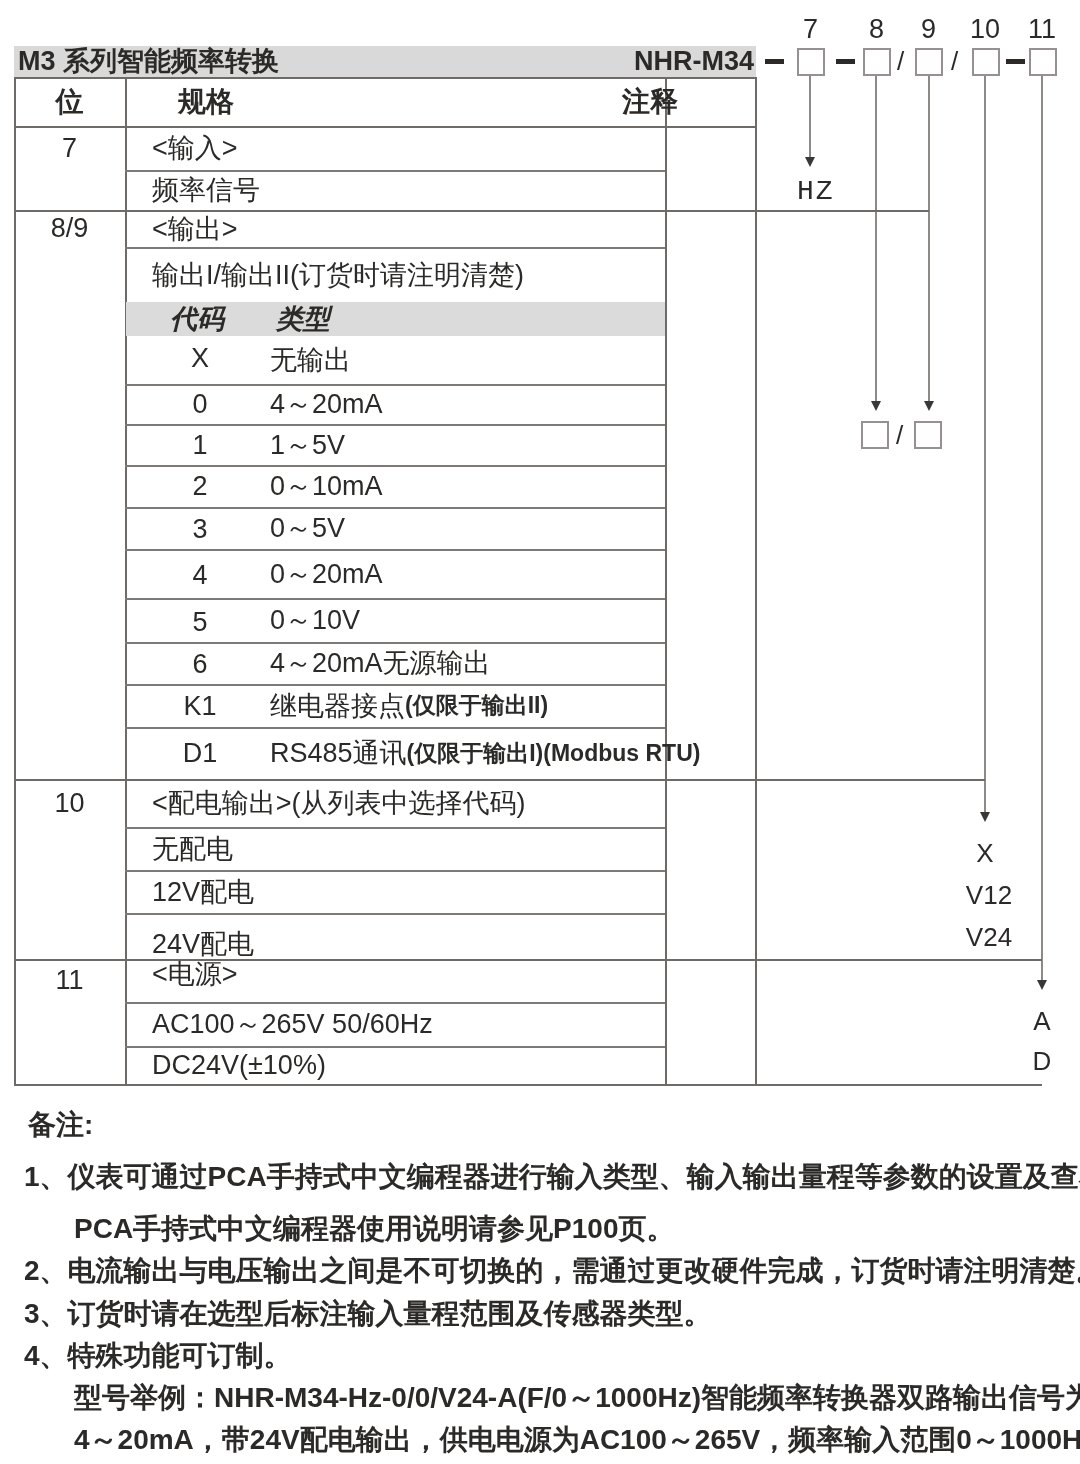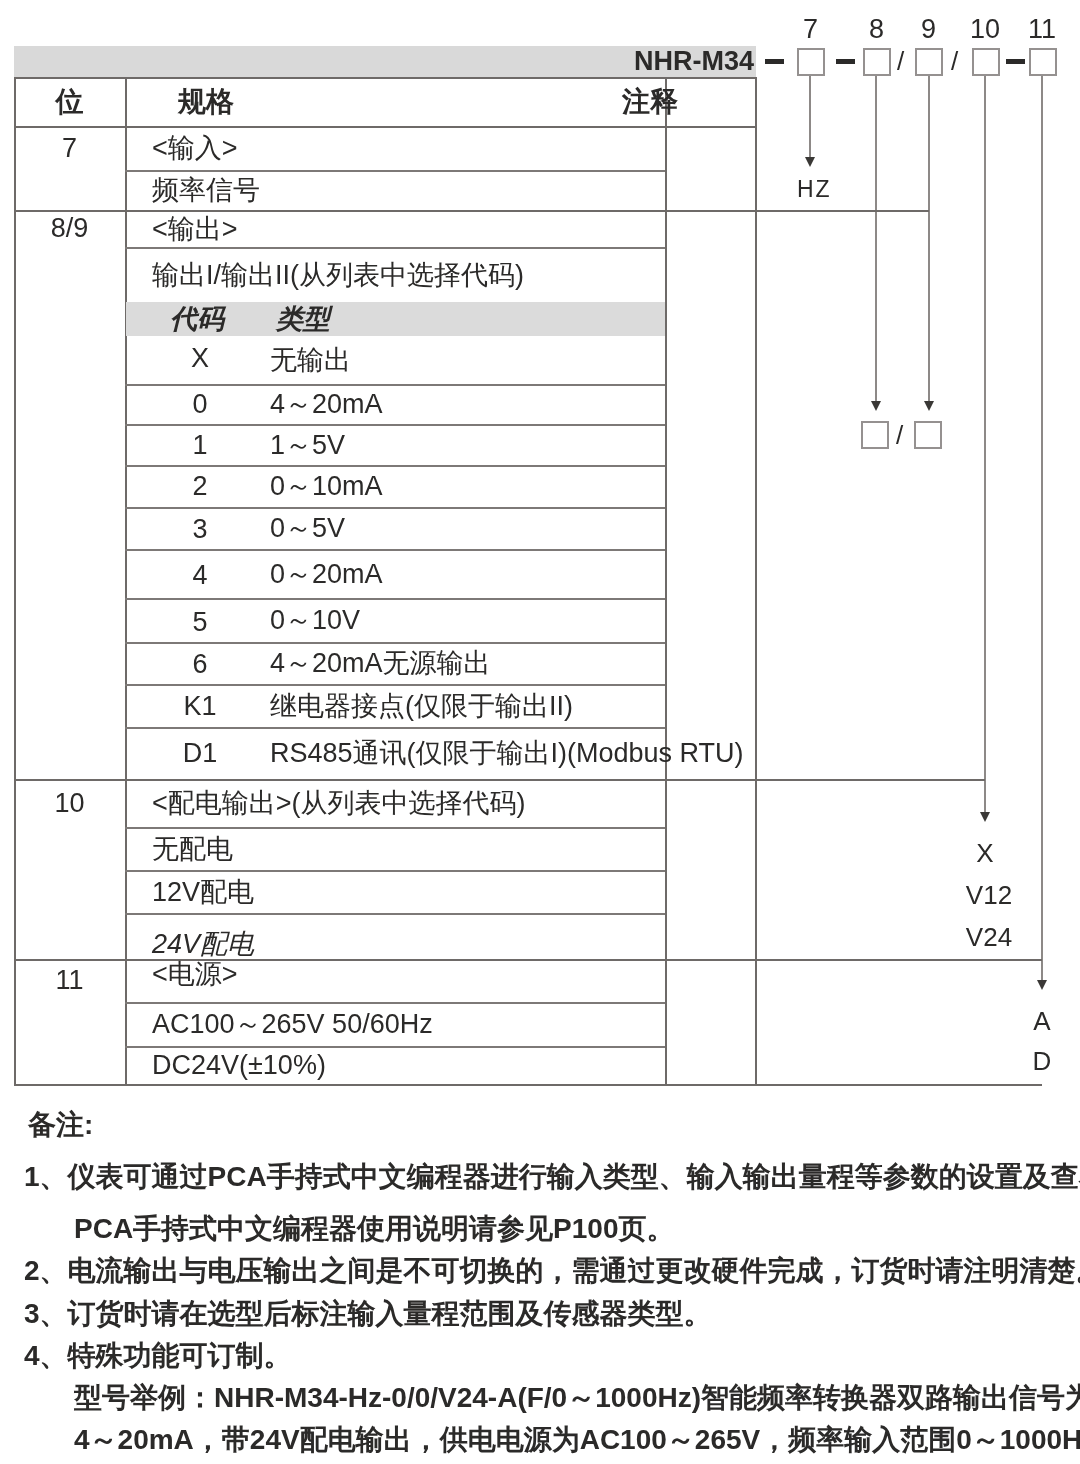--- a/index.html
+++ b/index.html
@@ -11,43 +11,44 @@
   .bar-model{position:absolute;right:2px;top:0;line-height:31px;font-size:27px;font-weight:bold;}
   
   .digit{position:absolute;top:14px;height:30px;line-height:30px;font-size:27px;text-align:center;}
   .cbox{position:absolute;top:48px;width:24px;height:24px;border:2px solid #959190;background:#fff;}
   .dash{position:absolute;top:59px;width:19px;height:5px;background:#2b2a29;}
   .slash{position:absolute;top:46px;font-size:26px;line-height:30px;}
   
   .vline{position:absolute;width:2px;background:#8d8987;}
   .arr{position:absolute;width:0;height:0;border-left:5px solid transparent;border-right:5px solid transparent;border-top:10px solid #3a3836;}
   .ann{position:absolute;font-size:26px;text-align:center;}
-  .hz{position:absolute;font-size:23px;letter-spacing:2px;font-family:Liberation Sans, sans-serif;}
+  .hz{position:absolute;font-size:28px;letter-spacing:2px;font-family:Liberation Mono, monospace;}
   
   .vl{position:absolute;width:2px;background:#6e6a68;}
   .hl{position:absolute;height:2px;background:#6e6a68;}
   .hls{position:absolute;height:1.5px;background:#7d7977;}
   .band{position:absolute;background:#dbdbdb;}
   
   .th{position:absolute;font-size:28px;font-weight:bold;}
   .pos{position:absolute;left:14px;width:111px;text-align:center;font-size:27px;}
   .spec{position:absolute;left:152px;font-size:27px;white-space:nowrap;display:flex;align-items:center;}
   .codecell{position:absolute;left:168px;width:64px;text-align:center;font-size:27px;display:block;}
   .typecell{position:absolute;left:270px;font-size:27px;white-space:nowrap;display:flex;align-items:center;}
-  .small{font-size:27px;}
+  .small{font-size:23px;font-weight:bold;}
   .bandlbl{position:absolute;font-size:27px;font-weight:bold;line-height:34px;font-style:italic;}
   
   .note{position:absolute;font-size:28px;font-weight:bold;white-space:nowrap;line-height:34px;}
 </style>
 </head>
 <body>
 
 <div class="page">
 
   <div class="bar">
+    <span class="bar-title">M3 系列智能频率转换</span>
     <span class="bar-model">NHR-M34</span>
   </div>
 
   <span class="digit" style="left:797px;width:27px;">7</span>
   <span class="digit" style="left:863px;width:27px;">8</span>
   <span class="digit" style="left:915px;width:27px;">9</span>
   <span class="digit" style="left:970px;width:30px;">10</span>
   <span class="digit" style="left:1027px;width:30px;">11</span>
 
   <div class="dash" style="left:765px;"></div>
@@ -114,21 +115,21 @@
   <span class="th" style="left:14px;top:77px;width:111px;text-align:center;line-height:49px;">位</span>
   <span class="th" style="left:178px;top:77px;line-height:49px;">规格</span>
   <span class="th" style="left:622px;top:77px;line-height:49px;">注释</span>
 
   <span class="pos" style="top:126px;line-height:44px;">7</span>
   <div class="spec" style="top:126px;height:44px;">&lt;输入&gt;</div>
   <div class="spec" style="top:170px;height:40px;">频率信号</div>
 
   <span class="pos" style="top:210px;line-height:37px;">8/9</span>
   <div class="spec" style="top:210px;height:37px;">&lt;输出&gt;</div>
-  <div class="spec" style="top:247px;height:55px;">输出I/输出II(从列表中选择代码)</div>
+  <div class="spec" style="top:247px;height:55px;">输出I/输出II(订货时请注明清楚)</div>
 
   <div class="band" style="left:126px;top:302px;width:539px;height:34px;"></div>
   <span class="bandlbl" style="left:170px;top:302px;">代码</span>
   <span class="bandlbl" style="left:276px;top:302px;">类型</span>
 
   <span class="codecell" style="top:343px;">X</span>
   <div class="typecell" style="top:336px;height:48px;">
       <span>无输出</span>
     </div>
   <span class="codecell" style="top:389px;">0</span>
@@ -167,21 +168,21 @@
   <span class="codecell" style="top:738px;">D1</span>
   <div class="typecell" style="top:727px;height:52px;">
       <span>RS485通讯</span>
       <span class="small">(仅限于输出I)(Modbus RTU)</span>
     </div>
 
   <span class="pos" style="top:779px;line-height:48px;">10</span>
   <div class="spec" style="top:779px;height:48px;">&lt;配电输出&gt;(从列表中选择代码)</div>
   <div class="spec" style="top:827px;height:43px;">无配电</div>
   <div class="spec" style="top:870px;height:43px;">12V配电</div>
-  <div class="spec" style="top:913px;height:62px;font-style:italic;">24V配电</div>
+  <div class="spec" style="top:913px;height:62px;">24V配电</div>
 
   <span class="pos" style="top:959px;line-height:43px;">11</span>
   <div class="spec" style="top:959px;height:29px;">&lt;电源&gt;</div>
   <div class="spec" style="top:1002px;height:44px;">AC100～265V 50/60Hz</div>
   <div class="spec" style="top:1046px;height:38px;">DC24V(±10%)</div>
 
   <div class="note" style="left:28px;top:1108px;">备注:</div>
   <div class="note" style="left:24px;top:1160px;">1、仪表可通过PCA手持式中文编程器进行输入类型、输入输出量程等参数的设置及查看，</div>
   <div class="note" style="left:74px;top:1212px;text-align:right;">PCA手持式中文编程器使用说明请参见P100页。</div>
   <div class="note" style="left:24px;top:1254px;">2、电流输出与电压输出之间是不可切换的，需通过更改硬件完成，订货时请注明清楚。</div>

